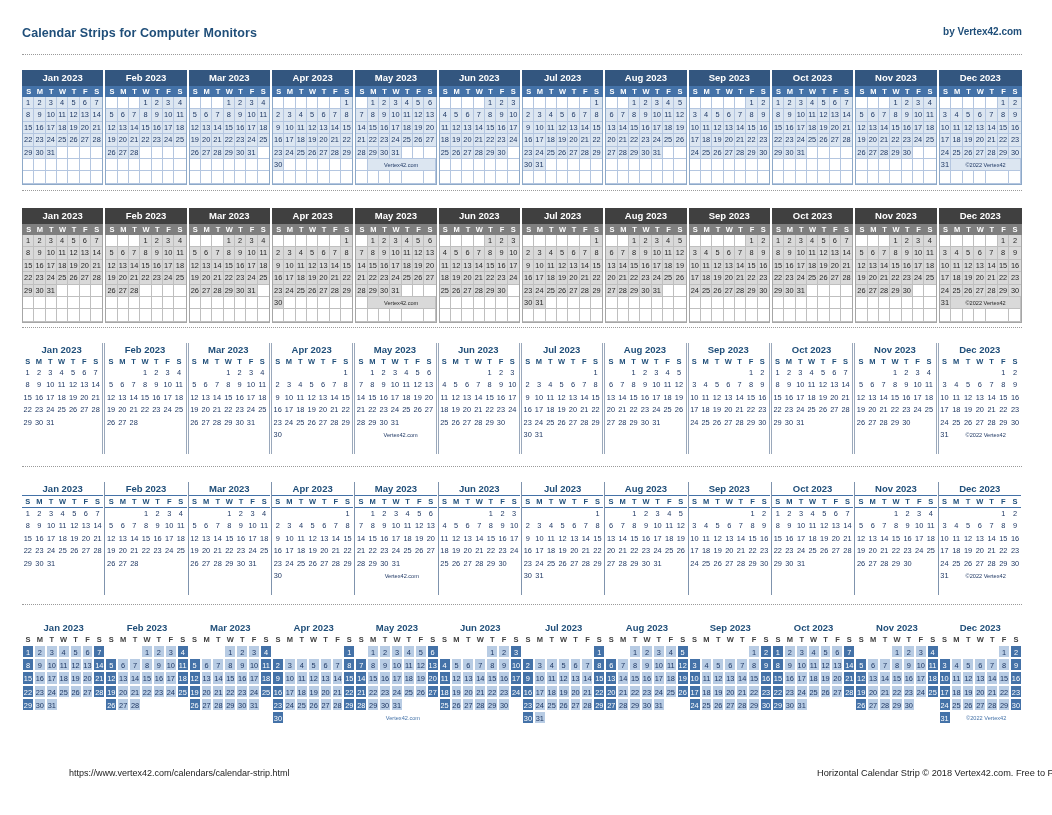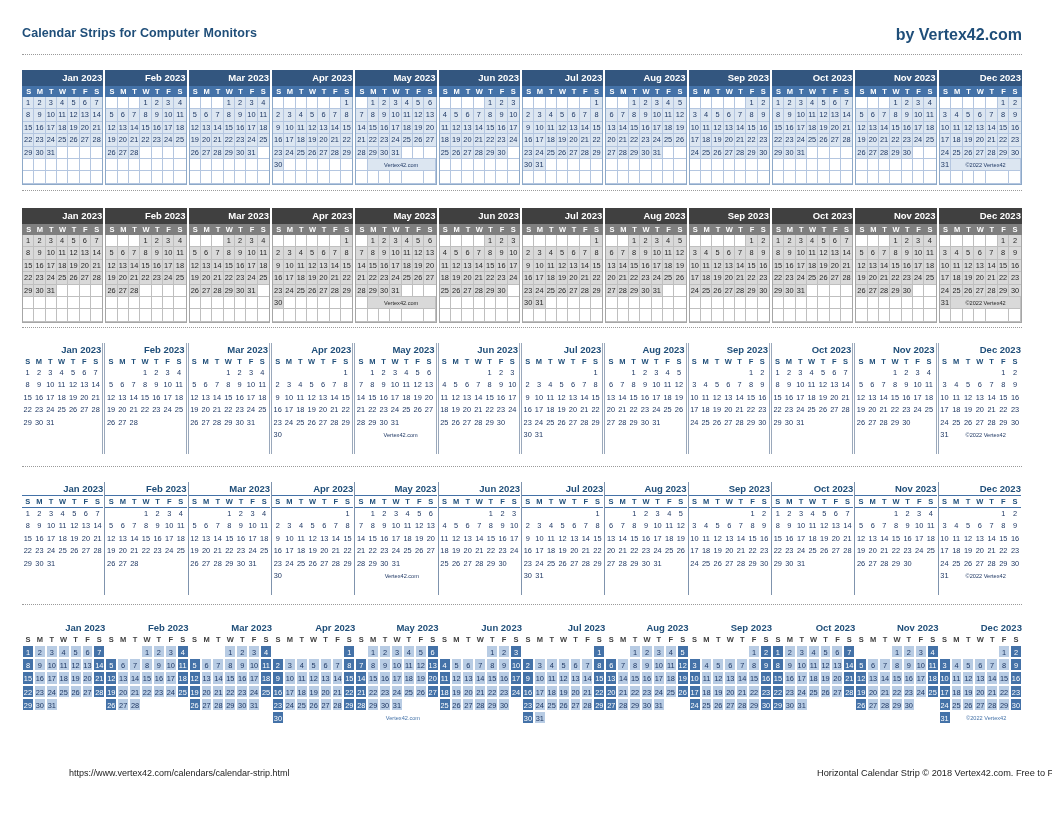--- a/index.html
+++ b/index.html
@@ -36,39 +36,39 @@
     border-bottom: 1px dotted #9a9a9a;
     padding-bottom: 4px;
   }
   .title {
     font-size: 12.5px;
     font-weight: bold;
     color: #1F4E79;
     letter-spacing: .1px;
   }
   .byline {
-    font-size: 16px;
+    font-size: 10px;
     font-weight: bold;
     color: #1F4E79;
   }
 
   
   .strip {
     position: absolute;
     left: 22px;
     width: 1000px;
     display: flex;
   }
   .month {
     width: 83.33px;
     box-sizing: border-box;
     position: relative;
   }
   .mhead {
-    text-align: right;
+    text-align: center;
     font-size: 9.5px;
     font-weight: bold;
     line-height: 13px;
     height: 13px;
     white-space: nowrap;
   }
   .dow {
     display: grid;
     grid-template-columns: repeat(7, 1fr);
     height: 11px;

